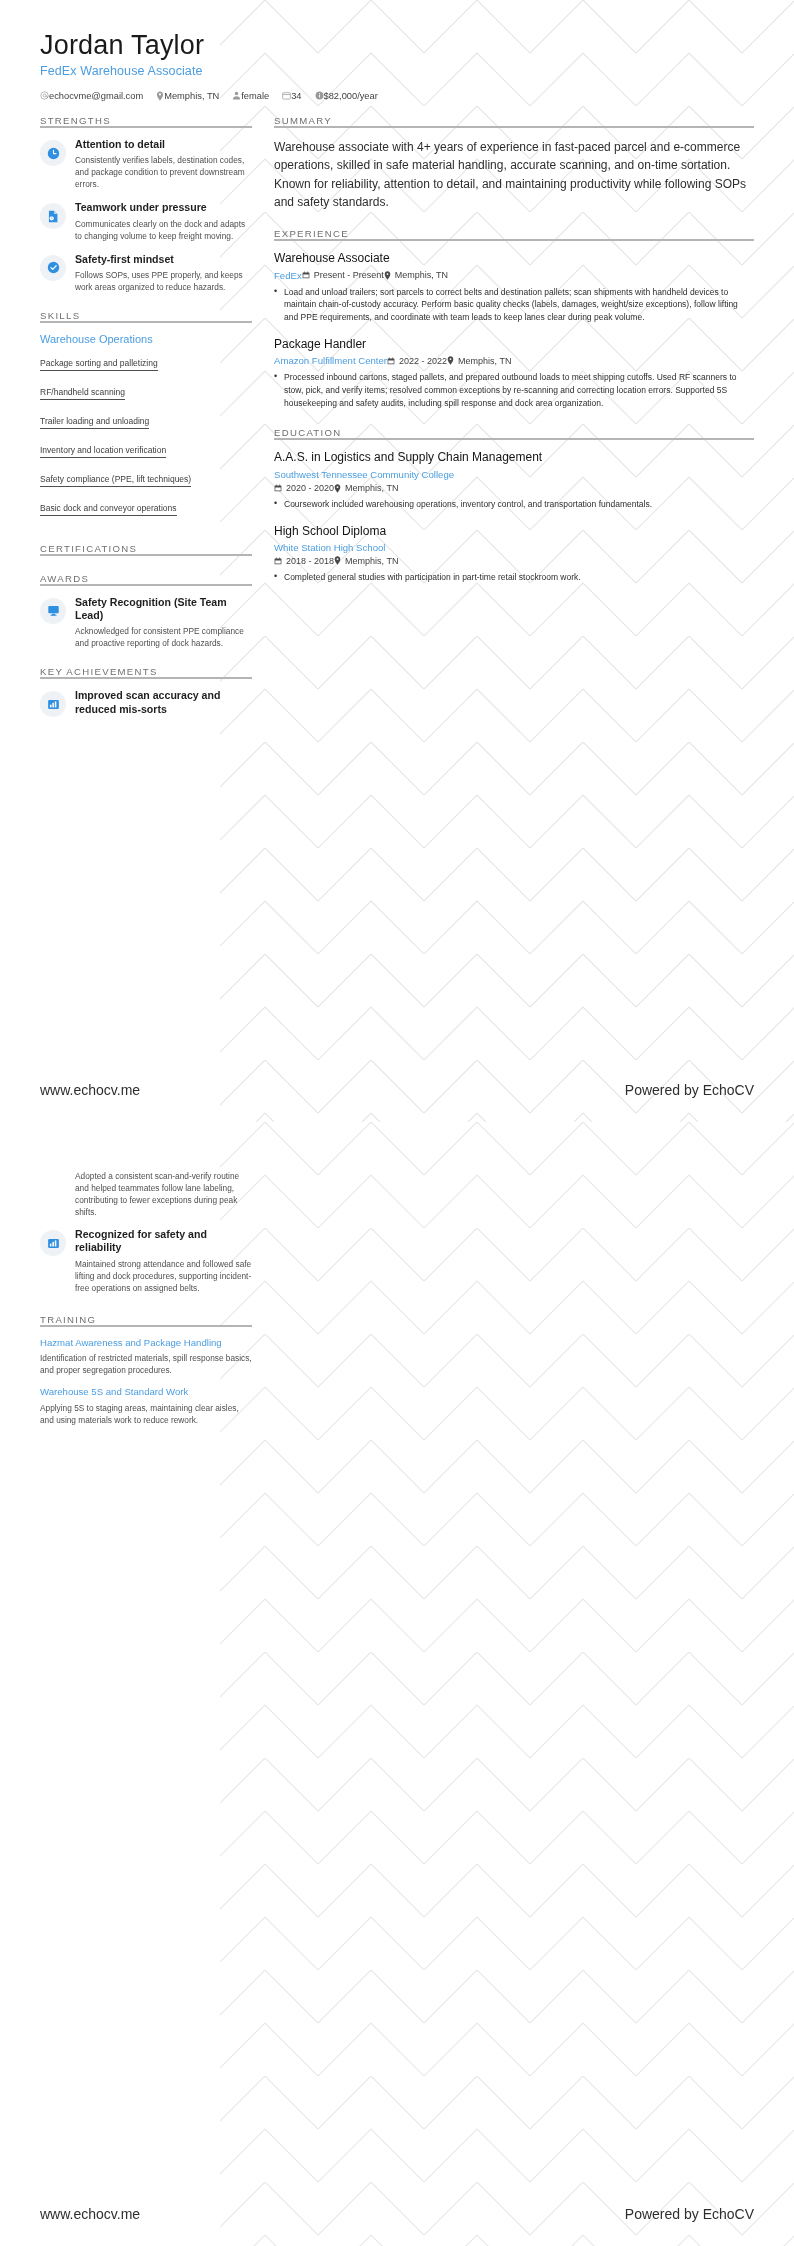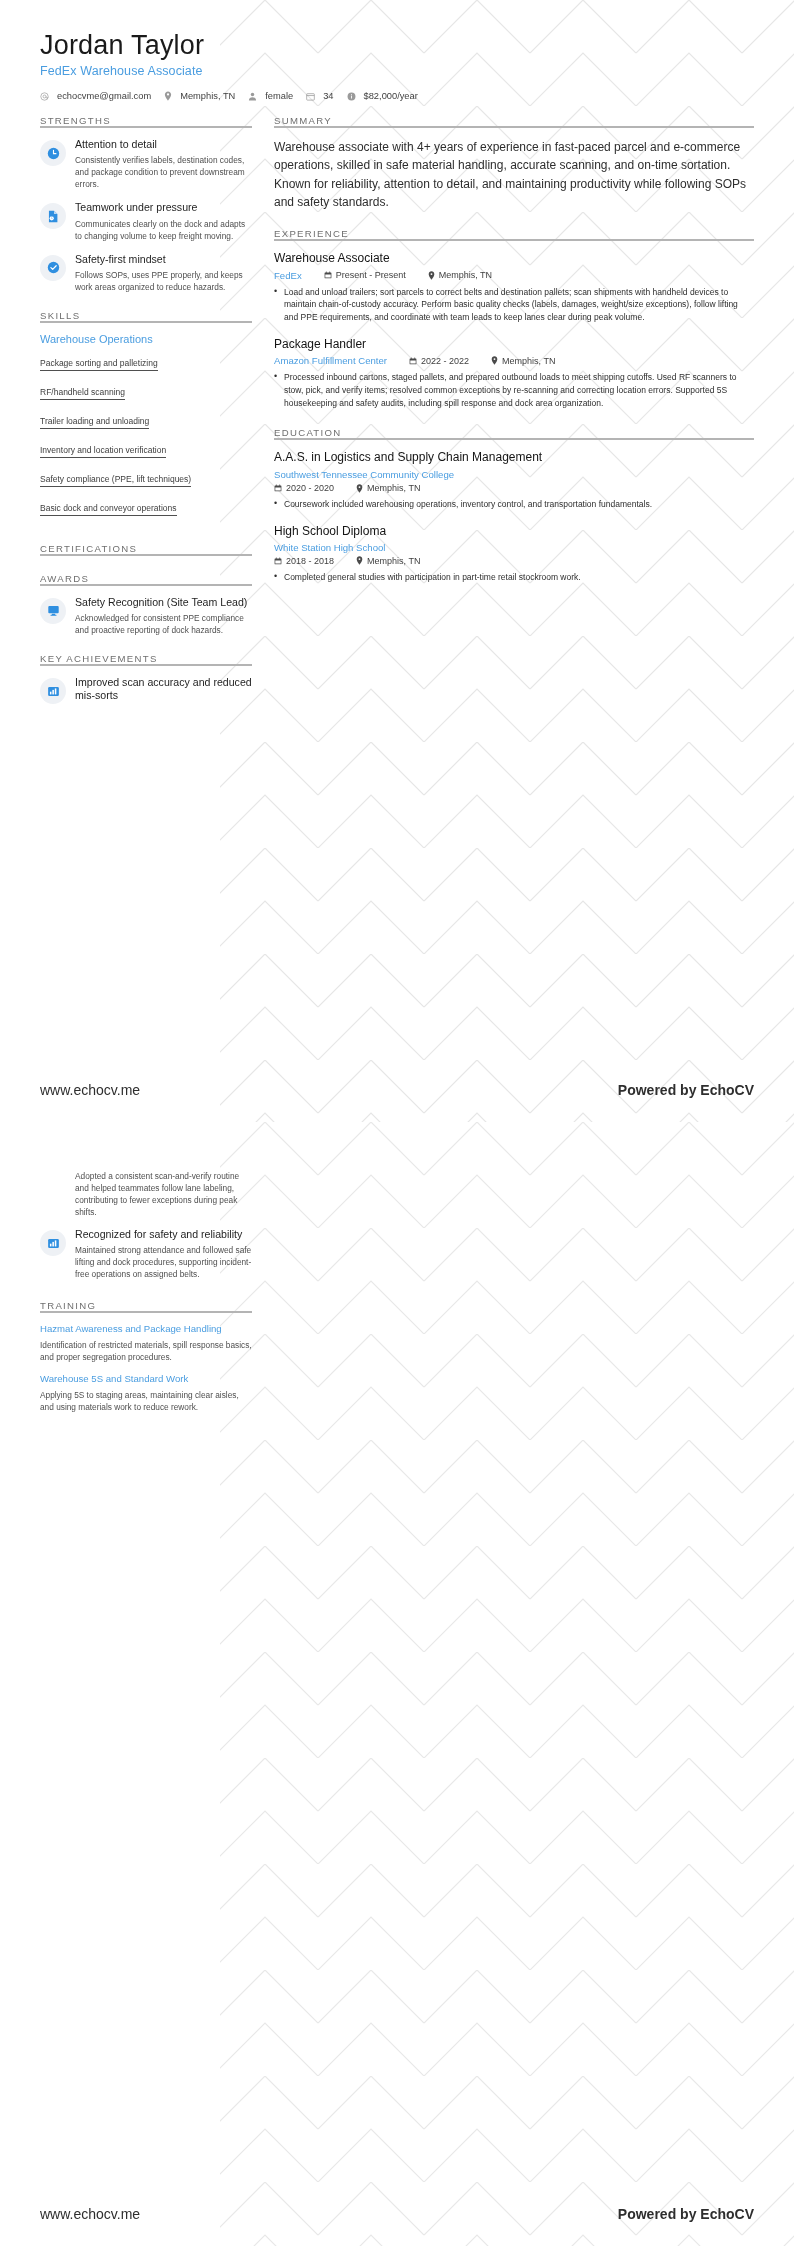--- a/index.html
+++ b/index.html
@@ -44,21 +44,21 @@
   }
   .contact-row {
     display: flex;
     align-items: center;
     gap: 13px;
     margin-top: 13px;
     font-size: 9.3px;
     color: #3f3f3f;
     flex-wrap: wrap;
   }
-  .contact-item { display: flex; align-items: flex-end; gap: 8px; }
+  .contact-item { display: flex; align-items: flex-start; gap: 0; }
   .contact-item svg { display:block; }
 
   
   .body-cols {
     display: flex;
     padding: 14px 40px 0 40px;
     gap: 22px;
     align-items: flex-start;
   }
   .col-left { width: 212px; flex: 0 0 212px; }
@@ -93,21 +93,21 @@
     display: flex;
     align-items: center;
     justify-content: center;
     margin-top: 2px;
   }
   .icon-badge svg { display: block; }
   .icon-item-body { flex: 1 1 auto; min-width: 0; }
   .icon-item-title {
     font-size: 10.6px;
     color: #1f1f1f;
-    font-weight: 400;
+    font-weight: 700;
     line-height: 1.25;
   }
   .icon-item-desc {
     font-size: 8.3px;
     color: #4f4f4f;
     line-height: 1.45;
     margin-top: 3px;
   }
 
   
@@ -156,21 +156,21 @@
   .entry { margin-bottom: 13px; }
   .entry-title {
     font-size: 12px;
     color: #141414;
     font-weight: 400;
     line-height: 1.3;
   }
   .entry-meta {
     display: flex;
     align-items: center;
-    gap: 22px;
+    gap: 0;
     margin-top: 3px;
     font-size: 9px;
     color: #3f3f3f;
     flex-wrap: wrap;
   }
   .entry-org { color: #4a9de0; font-size: 9.6px; }
   .meta-chip { display: flex; align-items: center; gap: 4px; }
   .meta-chip svg { display: block; }
   ul.bullets { list-style: none; margin-top: 5px; }
   ul.bullets li {
@@ -196,21 +196,21 @@
     left: 40px;
     right: 40px;
     bottom: 24px;
     display: flex;
     justify-content: space-between;
     align-items: center;
     font-size: 14px;
     color: #2e2e2e;
     z-index: 3;
   }
-  .footer-right { font-weight: bold; padding-left: 24px; }
+  .footer-right { font-weight: normal; padding-left: 24px; }
 
   
   .page2-body { padding: 48px 40px 0 40px; display: flex; gap: 22px; }
   .cont-desc {
     font-size: 8.3px;
     color: #4f4f4f;
     line-height: 1.45;
   }
 </style>
 </head>

